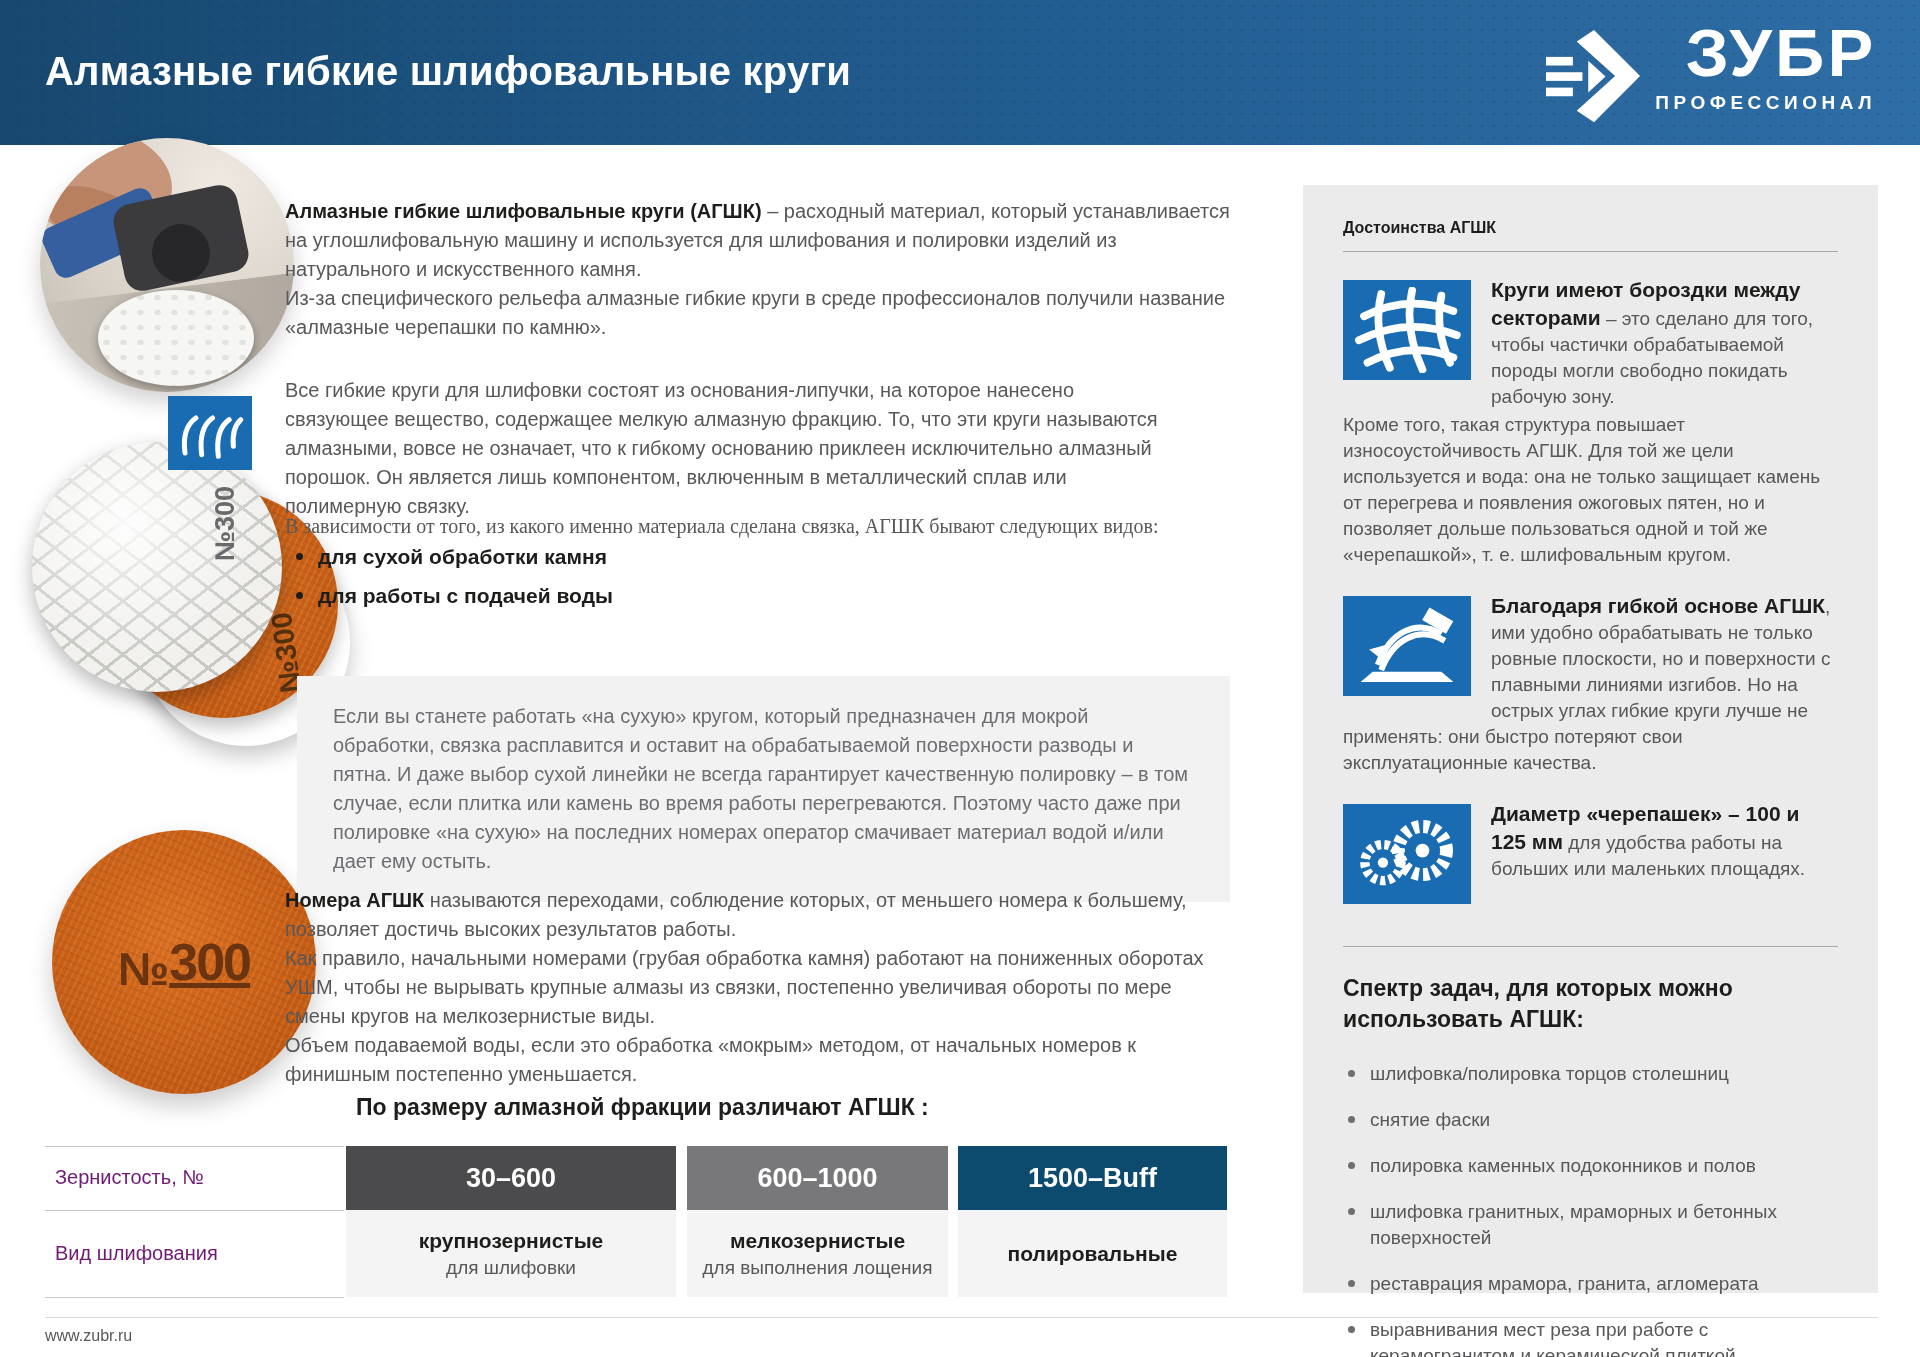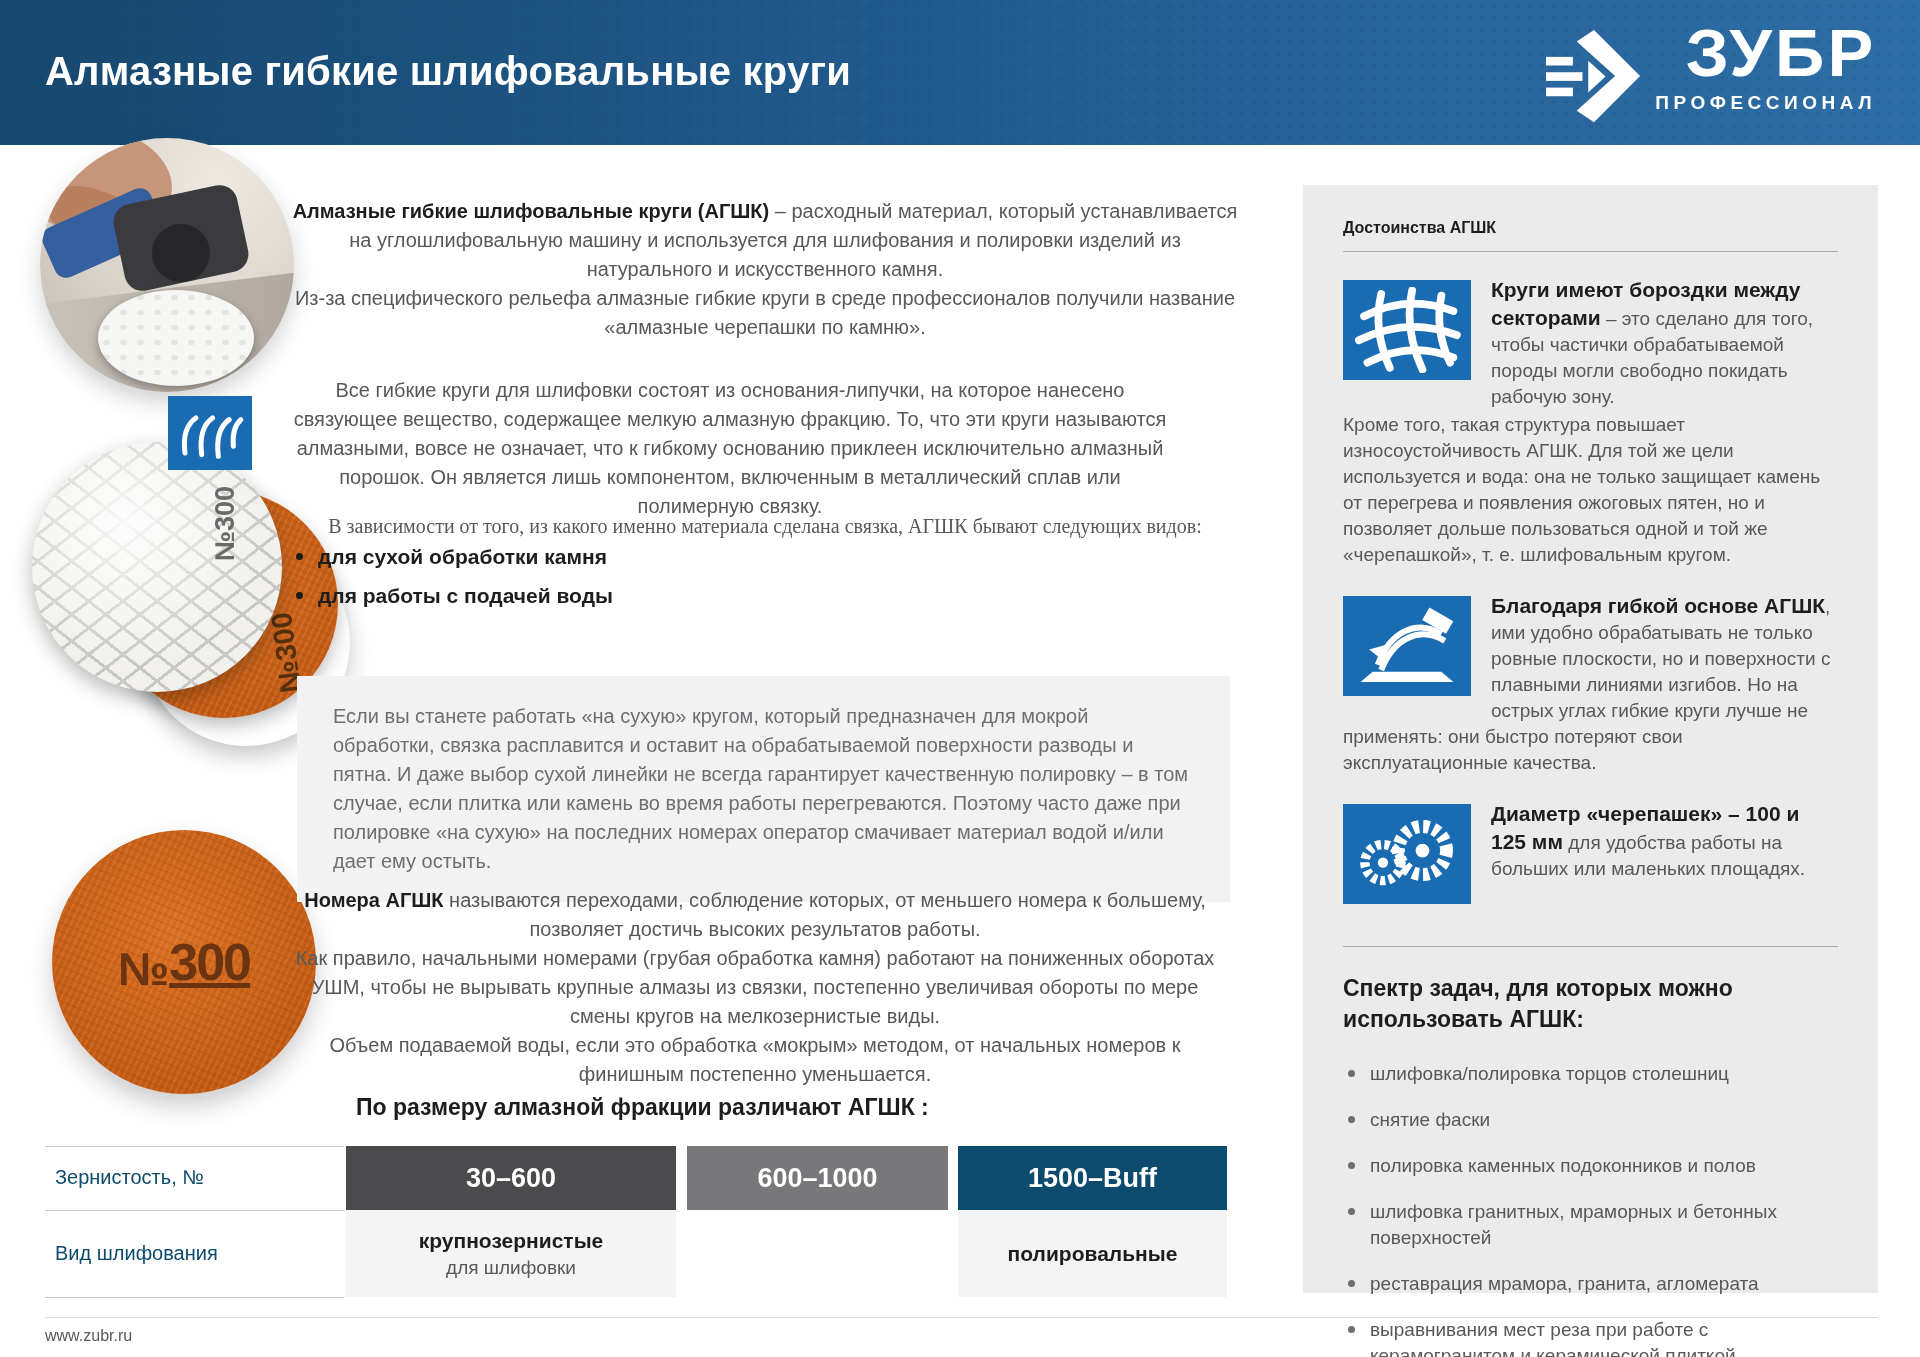--- a/index.html
+++ b/index.html
@@ -78,40 +78,40 @@
     background:
       repeating-linear-gradient(23deg, rgba(125,52,12,0.13) 0 2px, transparent 2px 8px),
       repeating-linear-gradient(-64deg, rgba(255,176,100,0.16) 0 2px, transparent 2px 6px),
       radial-gradient(circle at 46% 40%, #d96f22, #c05913 74%, #a84c10);
     box-shadow:0 12px 24px rgba(0,0,0,0.2);
     display:flex; align-items:center; justify-content:center; }
   .disc-big .no { font-size:46px; font-weight:bold; color:#5a2b0e; opacity:0.85; margin-top:14px; }
   .disc-big .num { font-size:52px; font-weight:bold; color:#5a2b0e; opacity:0.85; letter-spacing:-2px;text-decoration:underline; }
 
   
-  .p { position:absolute; left:285px; font-size:20px; line-height:29px; color:#58585a;text-align:center; }
+  .p { position:absolute; left:285px; font-size:20px; line-height:29px; color:#58585a; }
   .p b, .blist b { color:#1d1d1b; }
   .p .blk { display:block; }
   .p1 { top:197px; width:960px; }
   .p2 { top:376px; width:890px; }
   .p3 { top:512px; width:960px;font-family:Liberation Serif, serif; }
   .blist { position:absolute; left:292px; top:545px; list-style:none; }
   .blist li { position:relative; padding-left:26px; font-size:21px; font-weight:bold;
     color:#1d1d1b; margin-bottom:15px; }
   .blist li::before { content:''; position:absolute; left:4px; top:8px; width:7px; height:7px;
     border-radius:50%; background:#1d1d1b; }
   .note { position:absolute; left:297px; top:676px; width:933px; background:#f2f2f3;
     padding:26px 36px; font-size:20px; line-height:29px; color:#6d6e71; }
   .p4 { top:886px; width:940px; }
 
   
   .tbl-heading { position:absolute; left:356px; top:1094px; font-size:23px; font-weight:bold; color:#1d1d1b; }
   .tline { position:absolute; left:45px; width:299px; height:1px; background:#c9c9c9; }
   .tl1 { top:1146px; } .tl2 { top:1210px; } .tl3 { top:1297px; }
-  .tbl-label { position:absolute; left:55px; font-size:20px; color:#0c4a6e; }
+  .tbl-label { position:absolute; left:55px; font-size:20px; color:#701a75; }
   .tbl-label.r1 { top:1166px; } .tbl-label.r2 { top:1242px; }
   .cell { position:absolute; display:flex; align-items:center; justify-content:center; }
   .grit { top:1146px; height:64px; color:#ffffff; font-weight:bold; font-size:27px; }
   .g1 { left:346px; width:330px; background:#4b4b4d; }
   .g2 { left:687px; width:261px; background:#78787b; }
   .g3 { left:958px; width:269px; background:#0c4a6e; }
   .kind { top:1210px; height:87px; background:#f4f4f5; flex-direction:column; }
   .k1 { left:346px; width:330px; } .k2 { left:687px; width:261px; } .k3 { left:958px; width:269px; }
   .kind b { font-size:21px; color:#1d1d1b; }
   .kind span { font-size:19px; color:#58585a; margin-top:4px; }
@@ -229,20 +229,24 @@
   <div class="tbl-label r2">Вид шлифования</div>
 
   <div class="cell grit g1">30–600</div>
   <div class="cell grit g2">600–1000</div>
   <div class="cell grit g3">1500–Buff</div>
 
   <div class="cell kind k1">
     <b>крупнозернистые</b>
     <span>для шлифовки</span>
   </div>
+  <div class="cell kind k2">
+    <b>мелкозернистые</b>
+    <span>для выполнения лощения</span>
+  </div>
   <div class="cell kind k3">
     <b>полировальные</b>
 
   </div>
 
   <div class="sidebar">
     <div class="sb-title">Достоинства АГШК</div>
     <hr class="sb-hr">
 
     <div class="adv">

